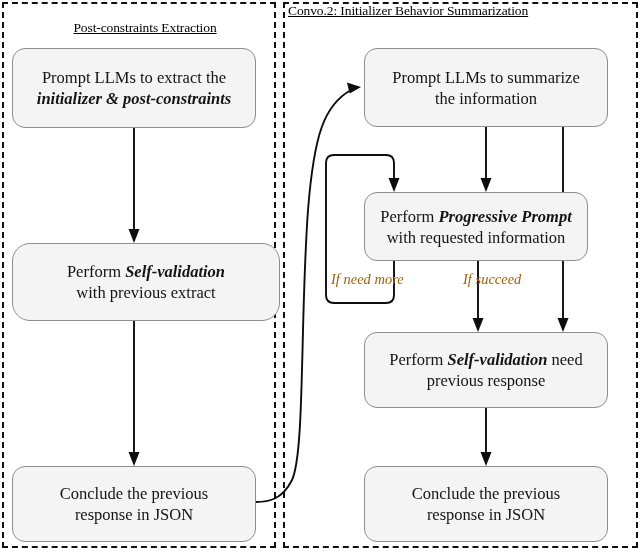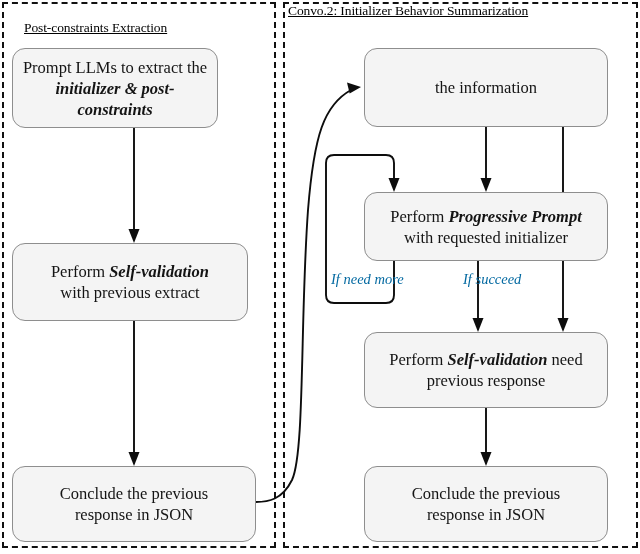--- a/index.html
+++ b/index.html
@@ -30,21 +30,21 @@
   .panel-title {
     position: absolute;
     font-size: 13.5px;
     line-height: 17px;
     color: #000000;
     white-space: pre-line;
     letter-spacing: -0.1px;
     text-decoration: underline;
   }
   #panel-left-title  { left: 8px;  top: 2px;  width: 258px; text-align: left; }
-  #panel-left-title .ln2 { display: block; text-align: left; padding-left: 16px; }
+  #panel-left-title .ln2 { display: block; text-align: center; padding-left: 16px; }
   #panel-right-title { left: 288px; top: 2px; width: 344px; text-align: left; }
 
   
   .node {
     position: absolute;
     box-sizing: border-box;
     background: #f4f4f4;
     border: 1.4px solid #8e8e8e;
     border-radius: 13px;
     display: flex;
@@ -54,36 +54,36 @@
     color: #141414;
     font-size: 16.5px;
     line-height: 21px;
     padding: 4px 8px;
     z-index: 5;
   }
   .node .t { display: block; }
   .node i, .node .em { font-style: italic; font-weight: bold; }
 
   
-  #node-extract   { left: 12px;  top: 48px;  width: 206px; height: 80px; }
-  #node-validate1 { left: 12px;  top: 243px; width: 236px; height: 78px; }
+  #node-extract   { left: 12px;  top: 48px;  width: 244px; height: 80px; }
+  #node-validate1 { left: 12px;  top: 243px; width: 268px; height: 78px; border-radius: 18px; }
   #node-json1     { left: 12px;  top: 466px; width: 244px; height: 76px; }
 
   
   #node-summarize { left: 364px; top: 48px;  width: 244px; height: 79px; }
-  #node-progress  { left: 364px; top: 192px; width: 244px; height: 69px; }
+  #node-progress  { left: 364px; top: 192px; width: 224px; height: 69px; }
   #node-validate2 { left: 364px; top: 332px; width: 244px; height: 76px; }
   #node-json2     { left: 364px; top: 466px; width: 244px; height: 76px; }
 
   
   .edge-label {
     position: absolute;
     font-size: 14.5px;
     font-style: italic;
-    color: #0369a1;
+    color: #a16207;
     z-index: 6;
     background: transparent;
     white-space: nowrap;
   }
   #label-need-more { left: 331px; top: 271px; }
   #label-succeed   { left: 463px; top: 271px; }
 
   
   #wires {
     position: absolute;
@@ -172,28 +172,29 @@
 
   <div class="node" id="node-json1">
     <span>
       <span class="t">Conclude the previous</span>
       <span class="t">response in JSON</span>
     </span>
   </div>
 
   <div class="node" id="node-summarize">
     <span>
+      <span class="t">Prompt LLMs to summarize</span>
       <span class="t">the information</span>
     </span>
   </div>
 
   <div class="node" id="node-progress">
     <span>
       <span class="t"><span>Perform </span><i>Progressive Prompt</i></span>
-      <span class="t">with requested initializer</span>
+      <span class="t">with requested information</span>
     </span>
   </div>
 
   <div class="node" id="node-validate2">
     <span>
       <span class="t"><span>Perform </span><i>Self-validation</i><span> need</span></span>
       <span class="t">previous response</span>
     </span>
   </div>
 

